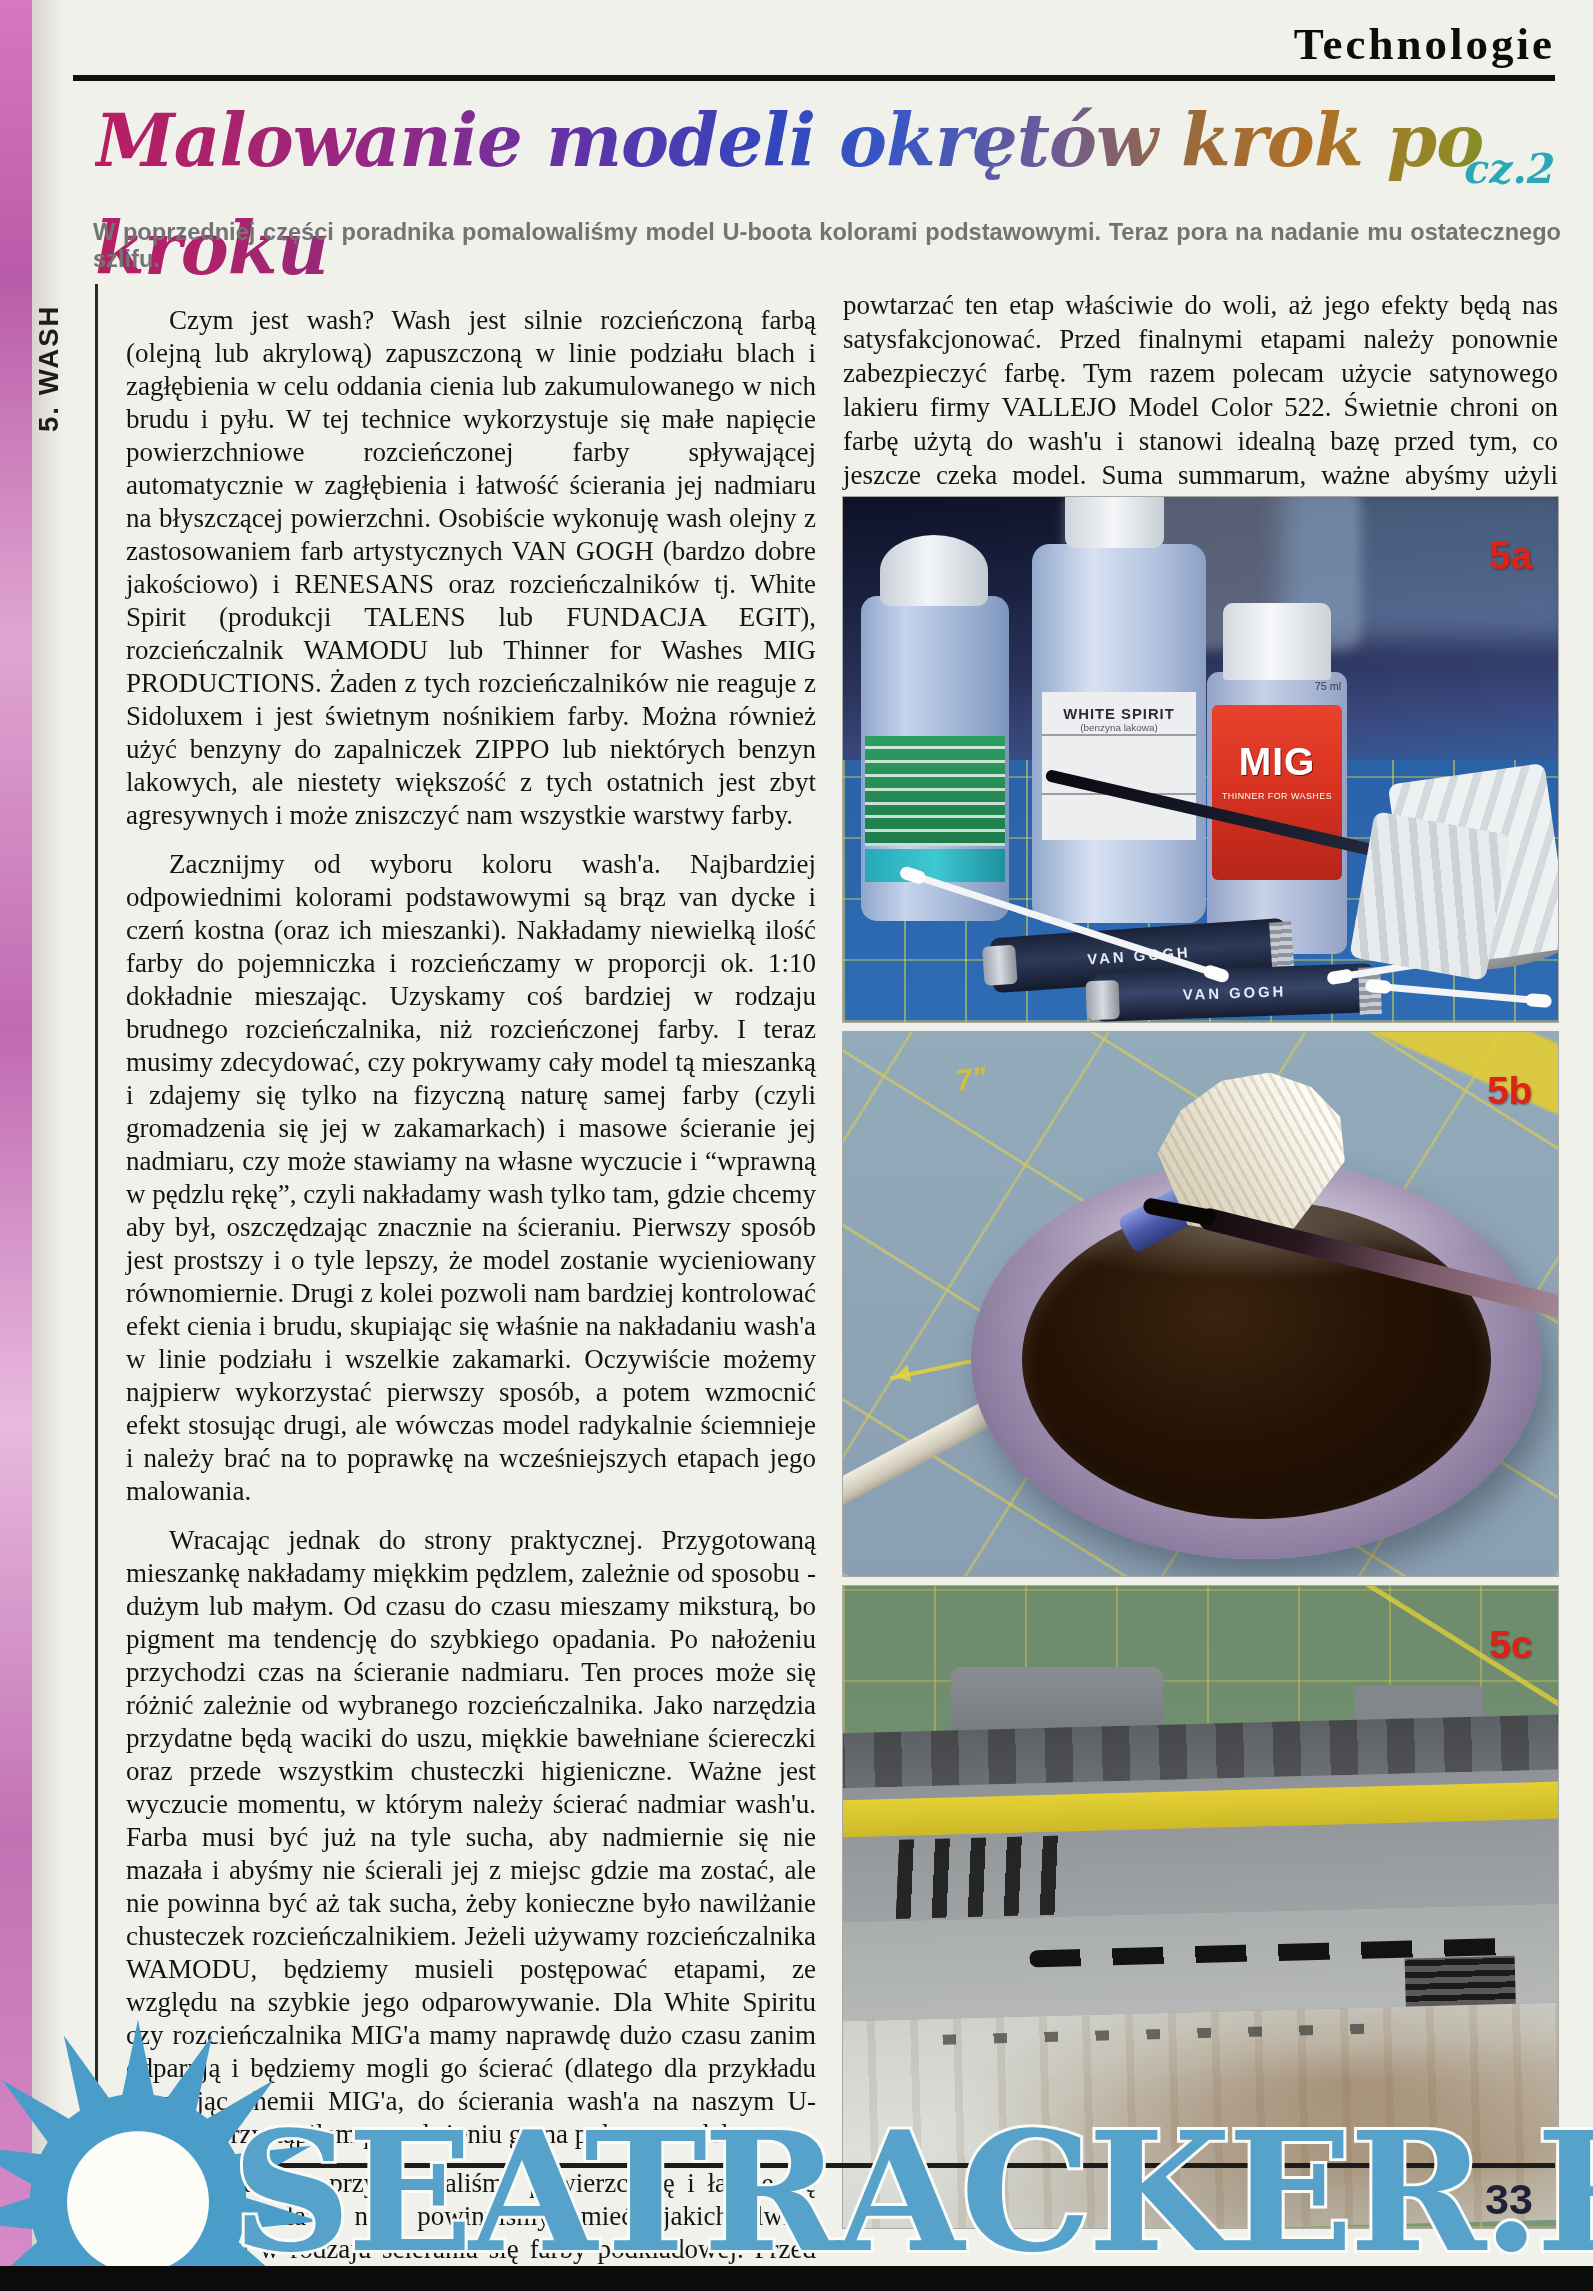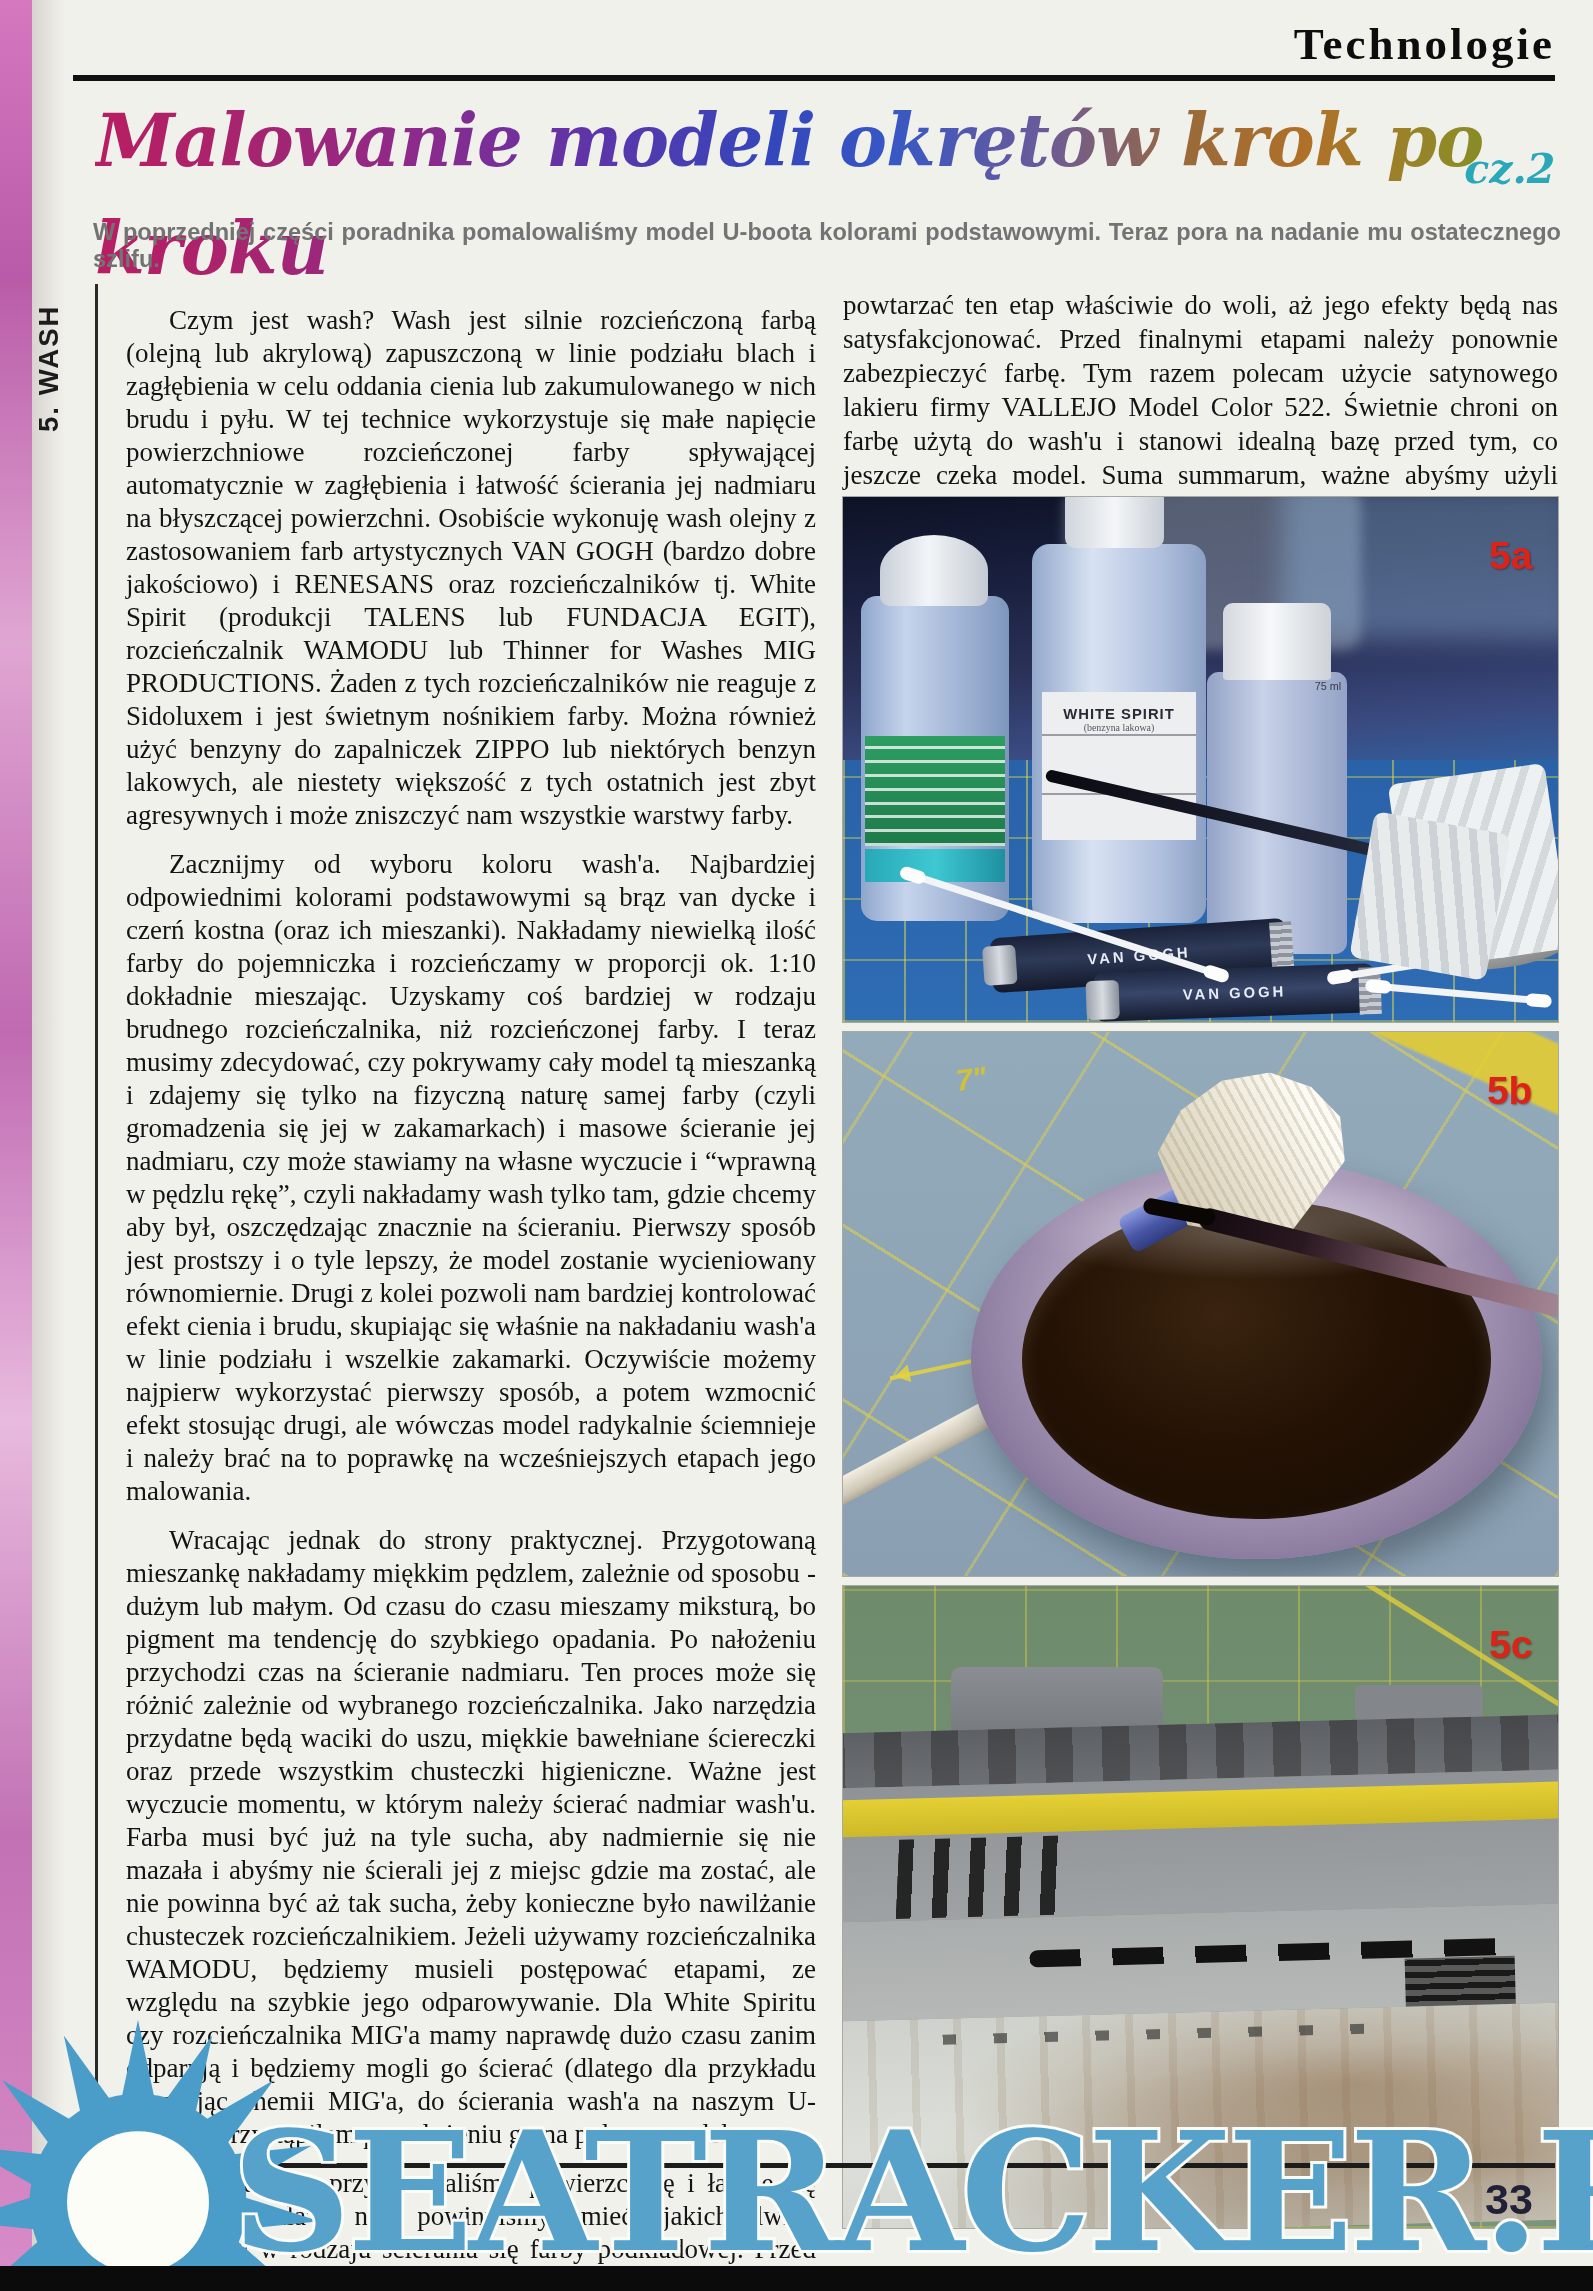--- a/index.html
+++ b/index.html
@@ -71,21 +71,21 @@
   .pa-bottle1-band{position:absolute;left:3.9px;bottom:39px;right:3.9px;height:33px;
     background:linear-gradient(90deg,#27a8b8,#3ec8d2 50%,#1e90a0);}
   .pa-bottle2{position:absolute;left:189px;top:47px;width:174px;height:379px;border-radius:17.7px;
     background:linear-gradient(90deg,#93a8cc,#d8e2f2 35%,#aebedd 75%,#8ba0c4);}
   .pa-bottle2-cap{position:absolute;left:33px;top:-55px;width:99px;height:59px;border-radius:9.9px;
     background:linear-gradient(90deg,#cfd5dc,#f4f6f8 50%,#c8ced6);}
   .pa-bottle2-label{position:absolute;left:9.9px;top:148px;right:9.9px;height:148px;background:#eceef0;
     background-image:repeating-linear-gradient(0deg,transparent 0 45px,rgba(90,90,100,0.55) 45px 47px,transparent 47px 59px);
     text-align:center;padding-top:13.8px;box-sizing:border-box;}
   .pa-ws-title{font-family:"Liberation Sans",sans-serif;font-weight:bold;font-size:14.8px;color:#2a2a34;letter-spacing:1px;}
-  .pa-ws-sub{font-family:Liberation Serif, serif;font-size:9.9px;color:#55555f;}
+  .pa-ws-sub{font-family:Liberation Sans, sans-serif;font-size:9.9px;color:#55555f;}
   .pa-mig{position:absolute;left:364px;top:175px;width:140px;height:282px;border-radius:11.8px;
     background:linear-gradient(90deg,#93a2c6,#c8d2e8 40%,#93a2c6);}
   .pa-mig-cap{position:absolute;left:15.8px;top:-69px;width:108px;height:77px;border-radius:9.9px 9.9px 3.9px 3.9px;
     background:linear-gradient(90deg,#d4d8de,#f6f8fa 45%,#cdd2d8);}
   .pa-mig-vol{position:absolute;right:5.9px;top:7.9px;font-family:"Liberation Sans",sans-serif;
     font-size:10.8px;color:#3a3a44;}
   .pa-mig-label{position:absolute;left:4.9px;top:33px;right:4.9px;height:175px;border-radius:5.9px;
     background:linear-gradient(180deg,#e8432c 0%,#d93322 45%,#b52518 100%);
     text-align:center;box-sizing:border-box;padding-top:37px;}
   .pa-mig-name{font-family:"Liberation Sans",sans-serif;font-weight:bold;font-size:39px;color:#fff;
@@ -248,20 +248,24 @@
   <div class="pa-bottle2">
     <div class="pa-bottle2-cap"></div>
     <div class="pa-bottle2-label">
       <div class="pa-ws-title">WHITE SPIRIT</div>
       <div class="pa-ws-sub">(benzyna lakowa)</div>
     </div>
   </div>
   <div class="pa-mig">
     <div class="pa-mig-cap"></div>
     <div class="pa-mig-vol">75 ml</div>
+    <div class="pa-mig-label">
+      <div class="pa-mig-name">MIG</div>
+      <div class="pa-mig-sub">THINNER FOR WASHES</div>
+    </div>
   </div>
   <div class="pa-dish">
     <div class="pa-dish-inner"></div>
   </div>
   <div class="pa-brush"></div>
   <div class="pa-tube1">
     <span class="pa-tube-cap"></span>
     <span class="pa-tube-text">VAN GOGH</span>
     <span class="pa-tube-crimp"></span>
   </div>

